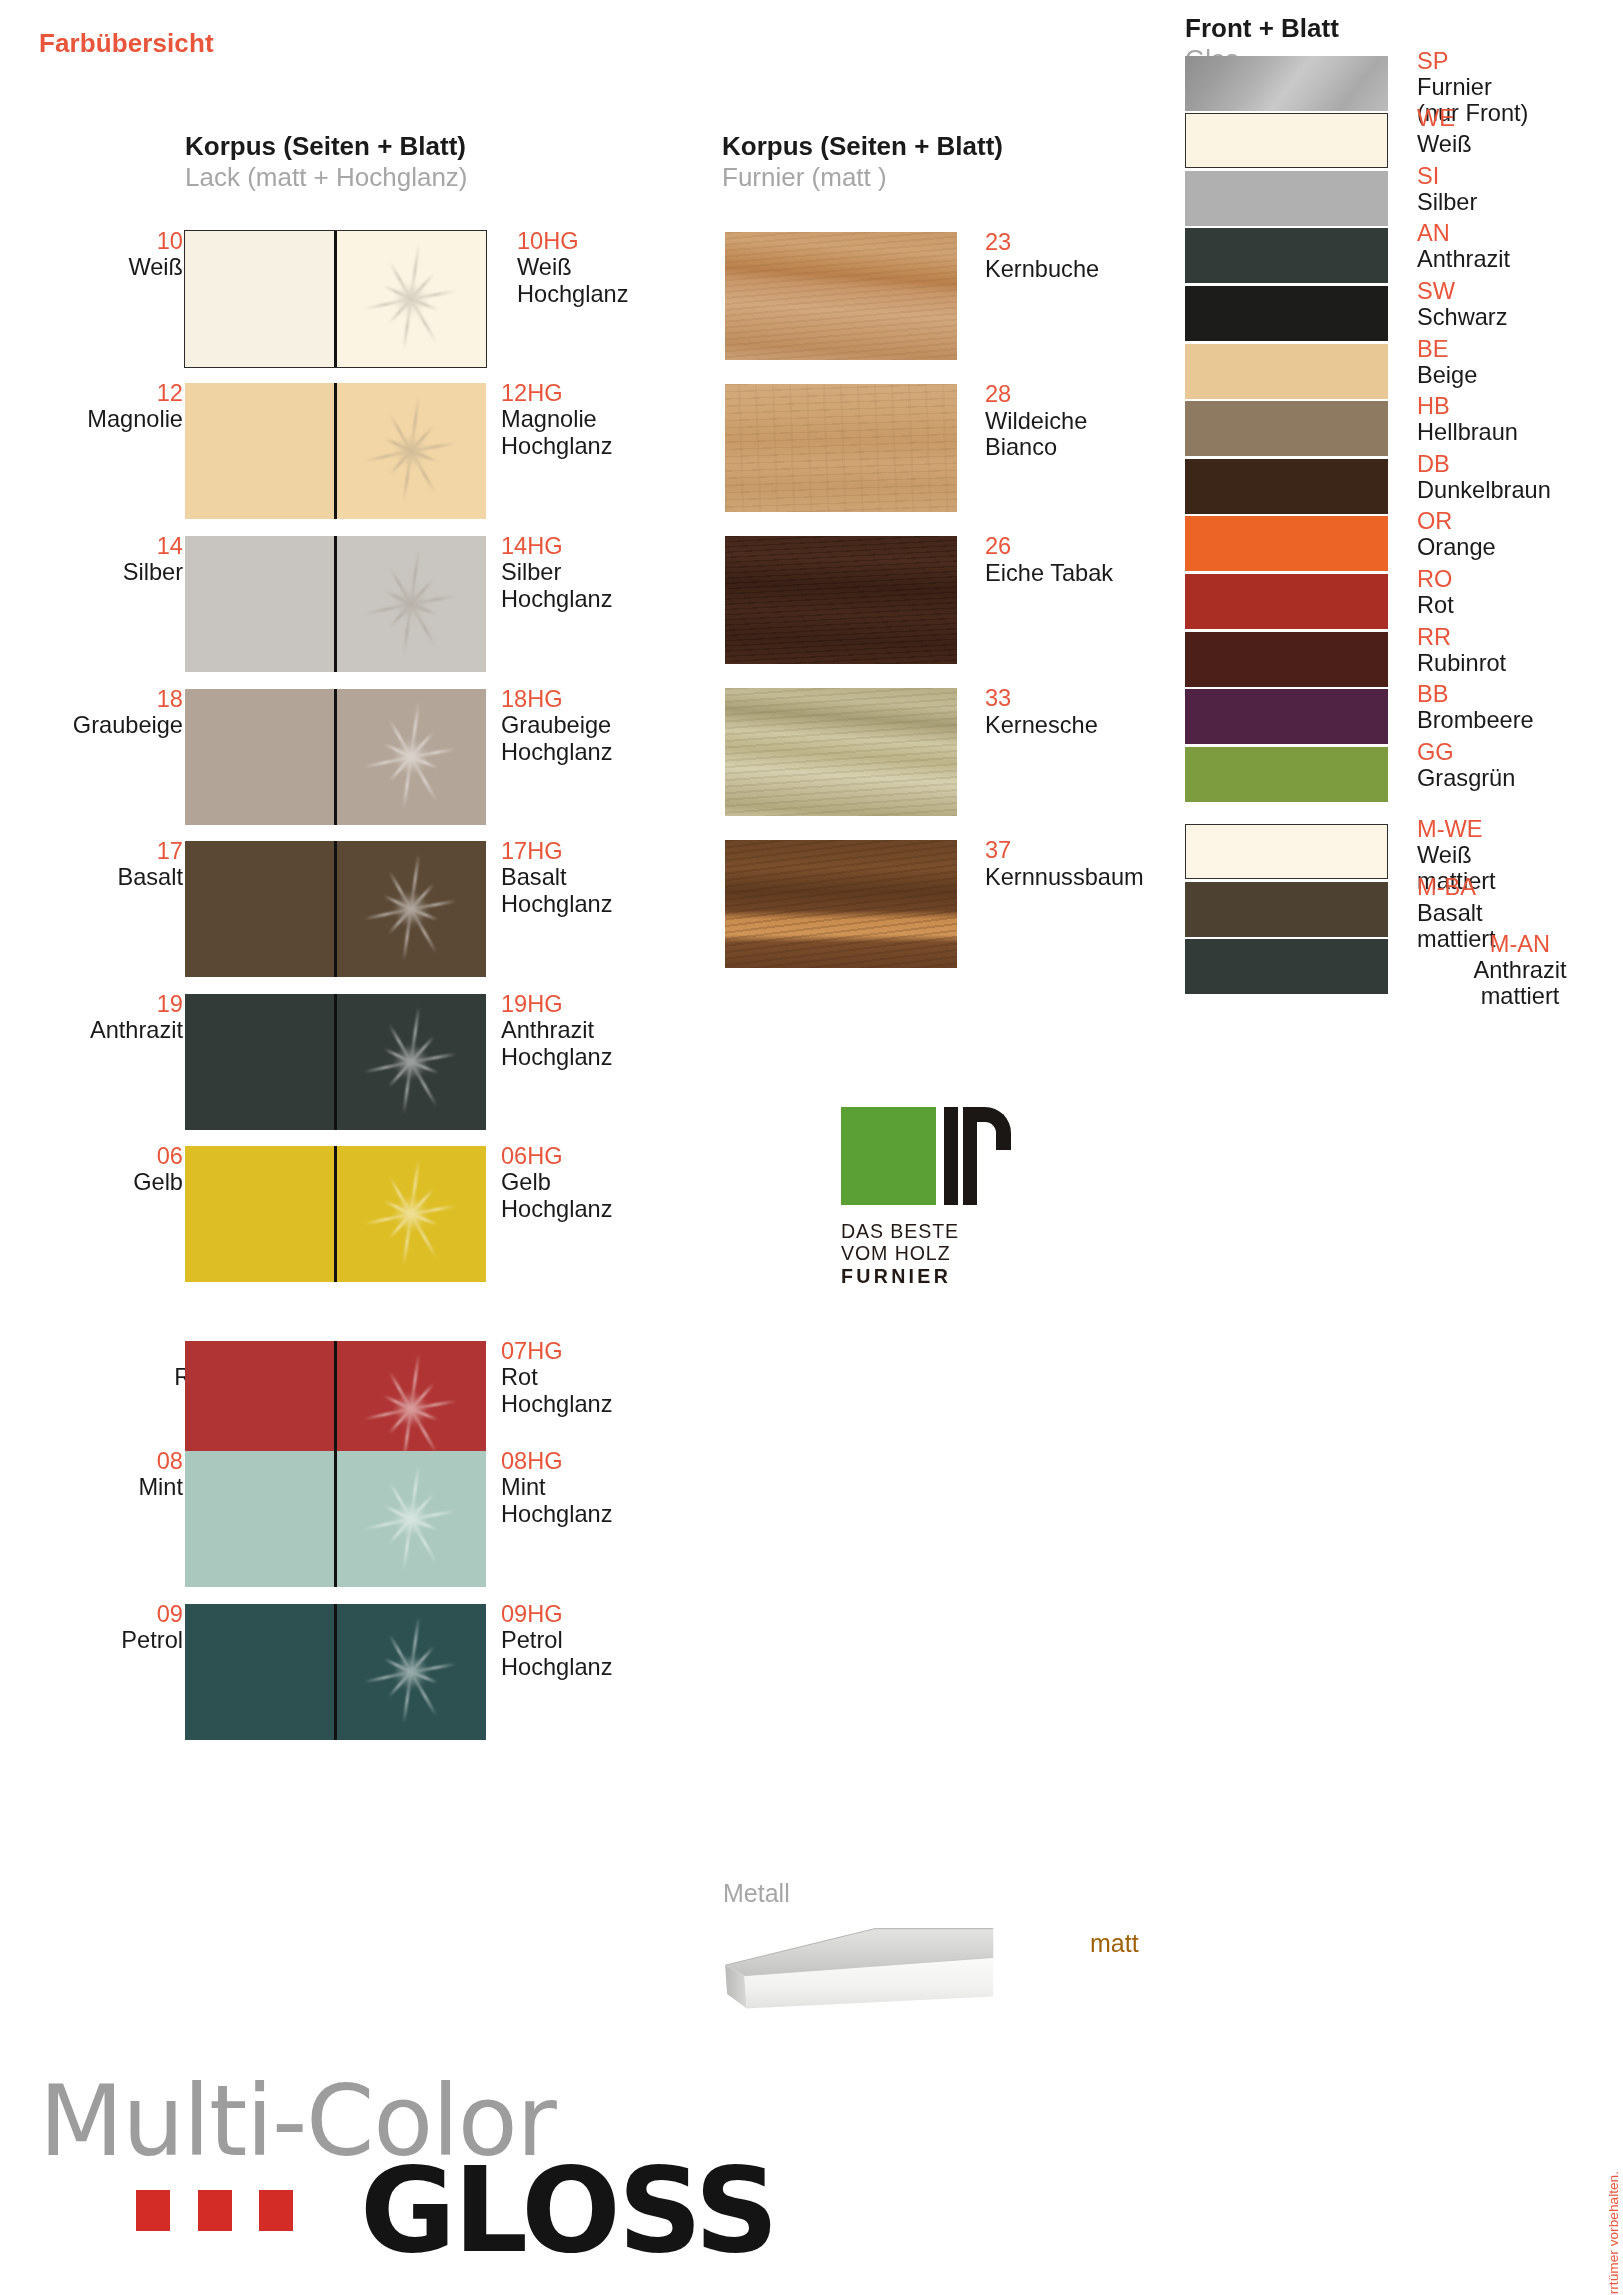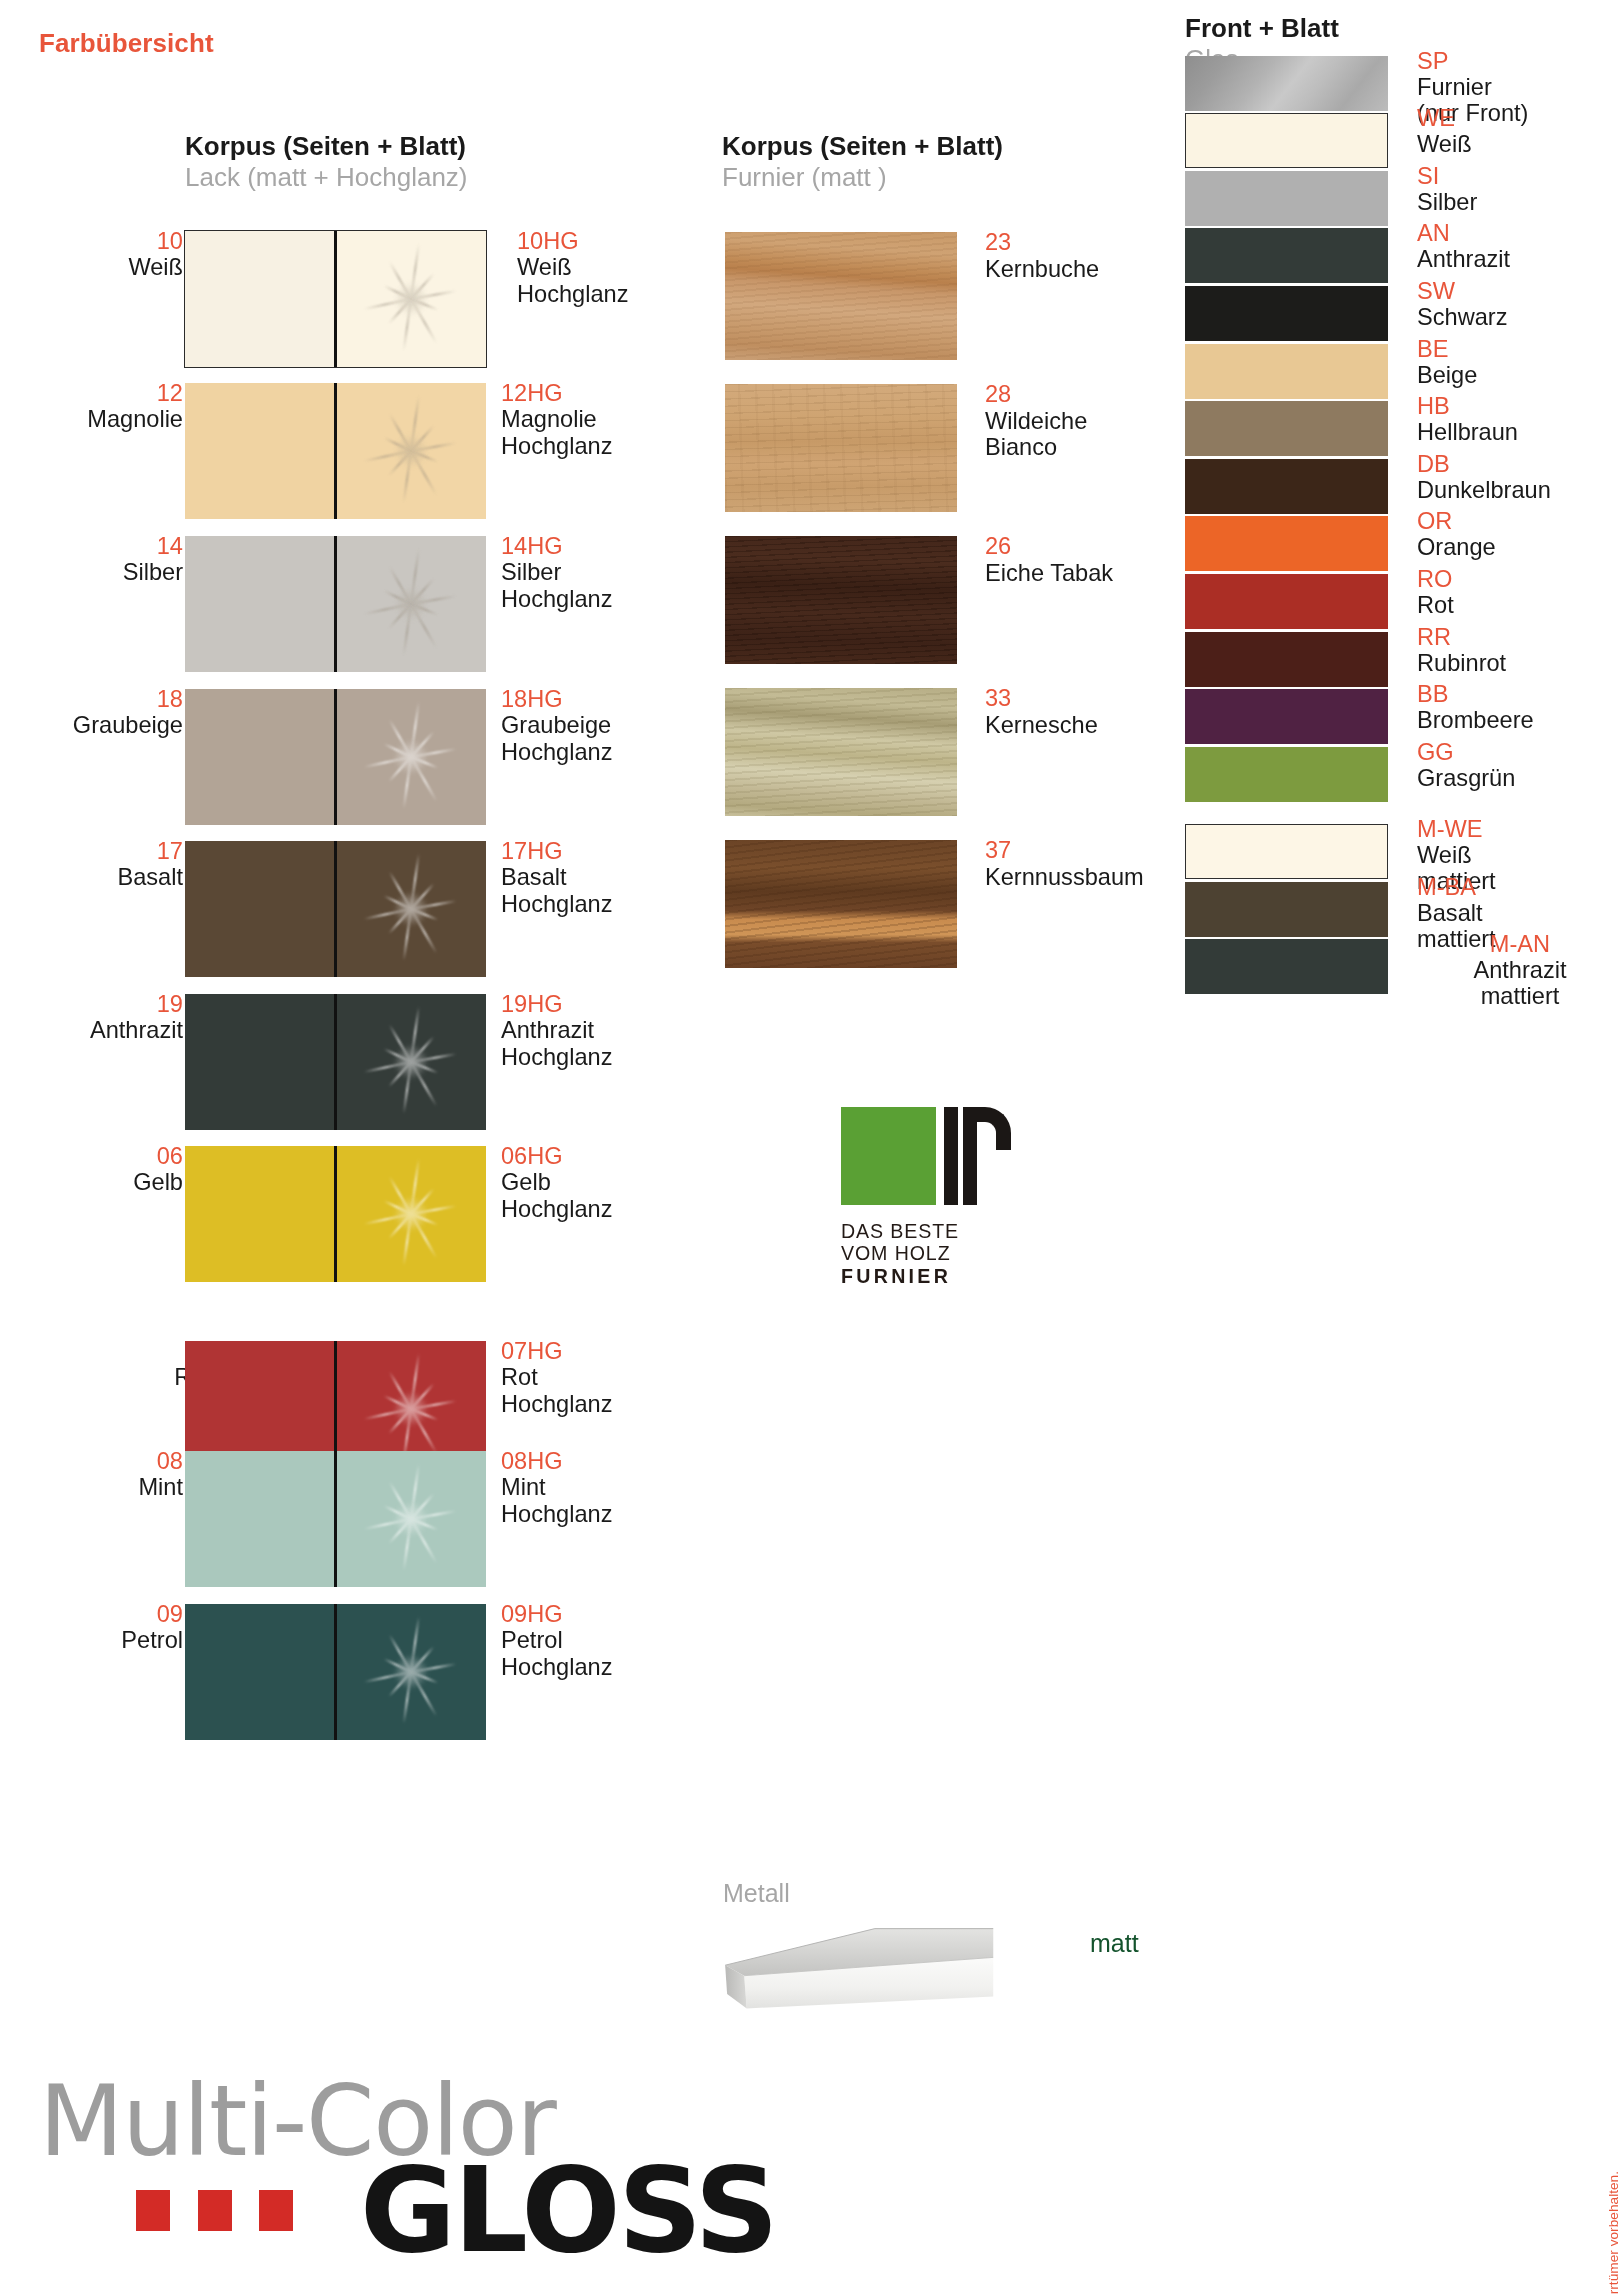--- a/index.html
+++ b/index.html
@@ -158,21 +158,21 @@
   }
   .logo-l3{
     font-size:19.6px;letter-spacing:3.3px;color:#231a16;font-weight:700;line-height:1.18;
   }
 
   
   #metall{position:absolute;left:723px;top:1879px;width:458px;}
   #metall-label{font-size:25px;color:#a6a6a6;}
   #metall-matt{
     position:absolute;left:367px;top:50px;
-    font-size:25px;color:#14532d;
+    font-size:25px;color:#a16207;
   }
   .metal-shape{position:absolute;left:0;top:47px;width:275px;height:85px;}
 
   
   #front-col{position:absolute;left:1185px;top:6.5px;width:439px;}
   #front-head{position:absolute;left:0;top:6.5px;}
   .fr-row{position:absolute;left:0;width:439px;}
   .fr-swatch{position:absolute;left:0;top:0;width:203px;height:55px;}
   .fr-label{position:absolute;left:232px;top:-7.9px;width:206px;line-height:1.12;}
   .fr-code{display:block;font-size:23.6px;color:#E8553A;}

